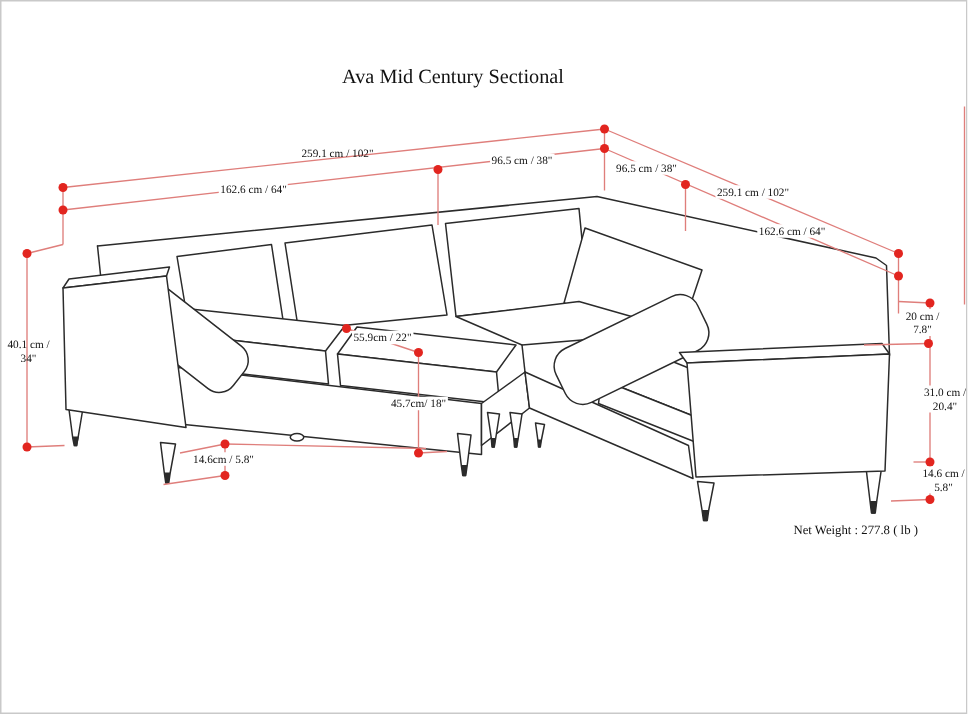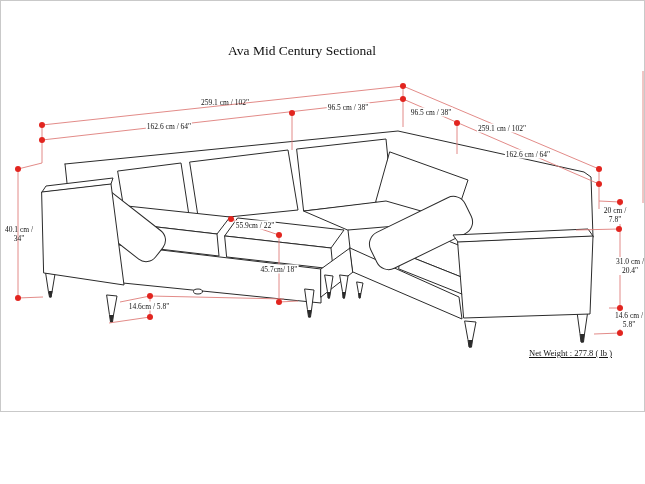--- a/index.html
+++ b/index.html
@@ -1,18 +1,18 @@
 <!DOCTYPE html>
 <html style="--sofa-line: #2b2b2b; --dim-line: #df7e7b; --dim-dot: #e2251f; --bg: #ffffff; --label-text: #111111;"><head>
 <meta charset="utf-8">
 <style>
   html,body{margin:0;padding:0;background:#fff;}
   #canvas{
     position:relative;
-    width:645px;height:412px;
+    width:645px;height:476px;
     background:var(--bg,#ffffff);
     border:1px solid #c9c9c9;
     box-sizing:border-box;
     overflow:hidden;
     font-family:"Liberation Serif", serif;
     color:var(--label-text,#111);
   }
   #drawing{position:absolute;left:0;top:0;}
   .sofa-stroke{stroke:var(--sofa-line,#2b2b2b);fill:#ffffff;stroke-width:1;stroke-linejoin:round;stroke-linecap:round;}
   .sofa-line{stroke:var(--sofa-line,#2b2b2b);fill:none;stroke-width:1;stroke-linejoin:round;stroke-linecap:round;}
@@ -25,21 +25,21 @@
     font-size:13.5px;white-space:nowrap;
   }
   .dim-label{
     position:absolute;transform:translate(-50%,-50%);
     font-size:7.5px;line-height:1.2;white-space:nowrap;
     background:#ffffff;padding:0 1px;text-align:center;
   }
   .dim-label.no-bg{background:transparent;}
   .net-weight{
     position:absolute;left:528px;top:347px;
-    font-size:8.5px;white-space:nowrap;text-decoration:underline;
+    font-size:8.5px;white-space:nowrap;
   }
 </style>
 </head>
 <body>
 
 <div id="canvas">
 
   <svg id="drawing" width="645" height="484" viewBox="0 0 645 484">
 
     <g>

